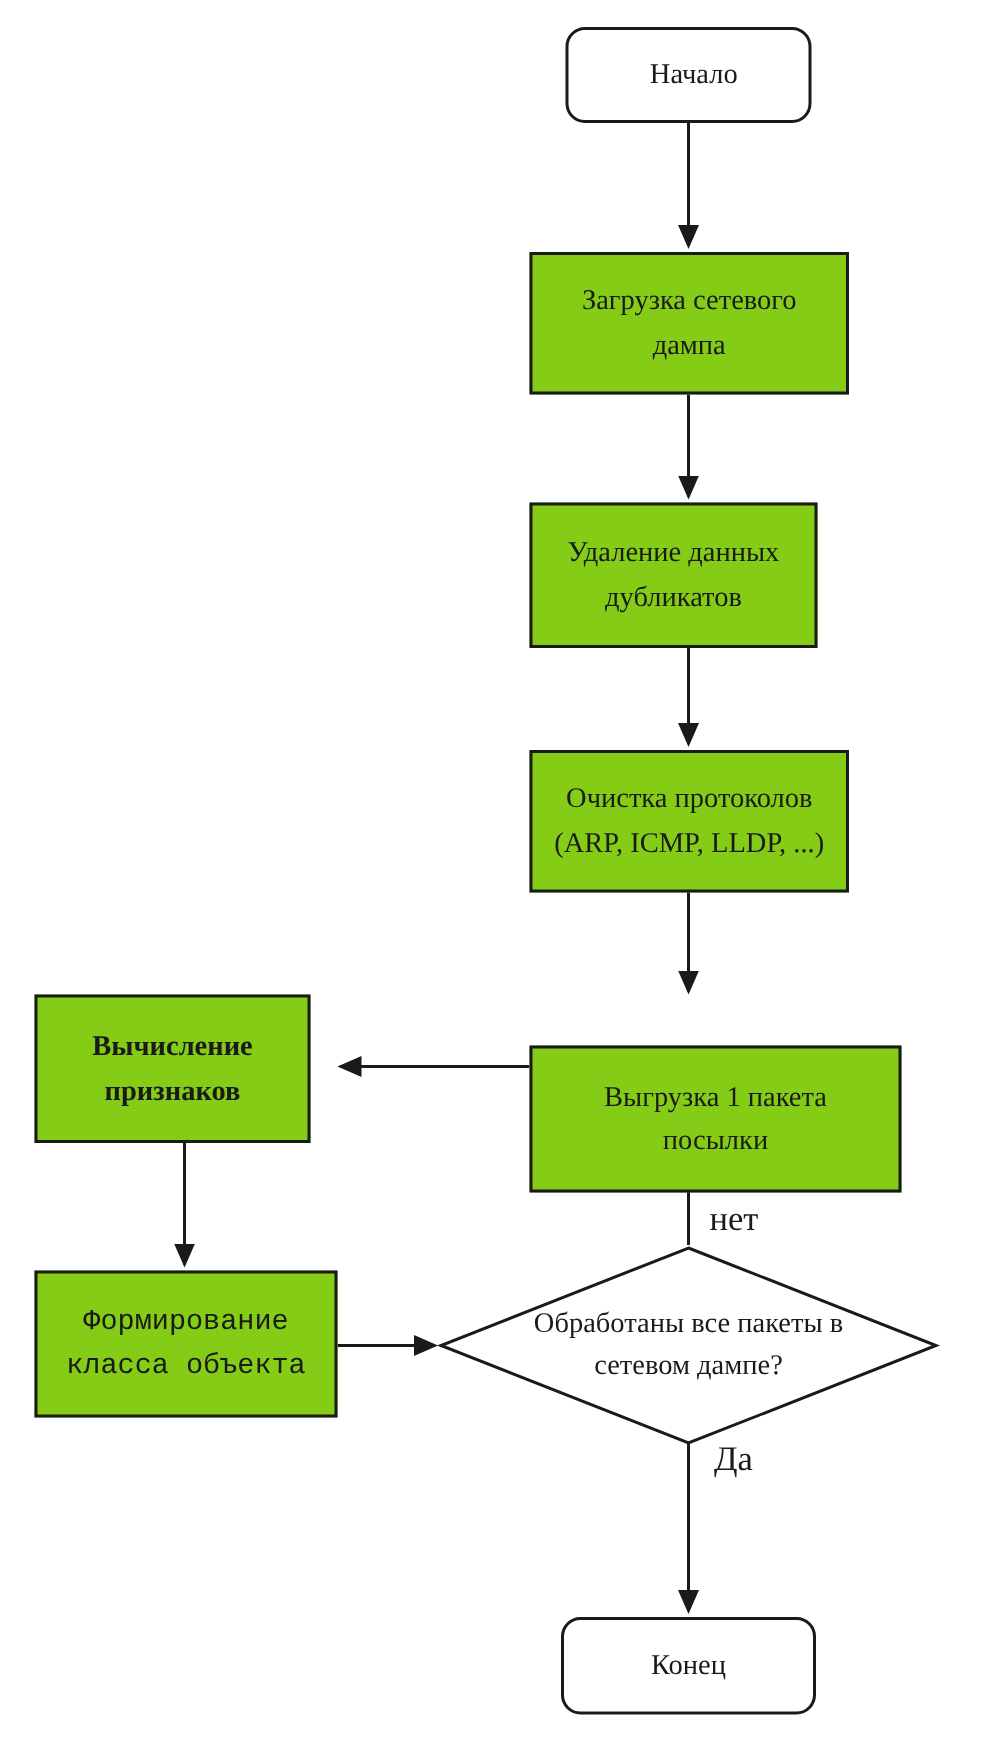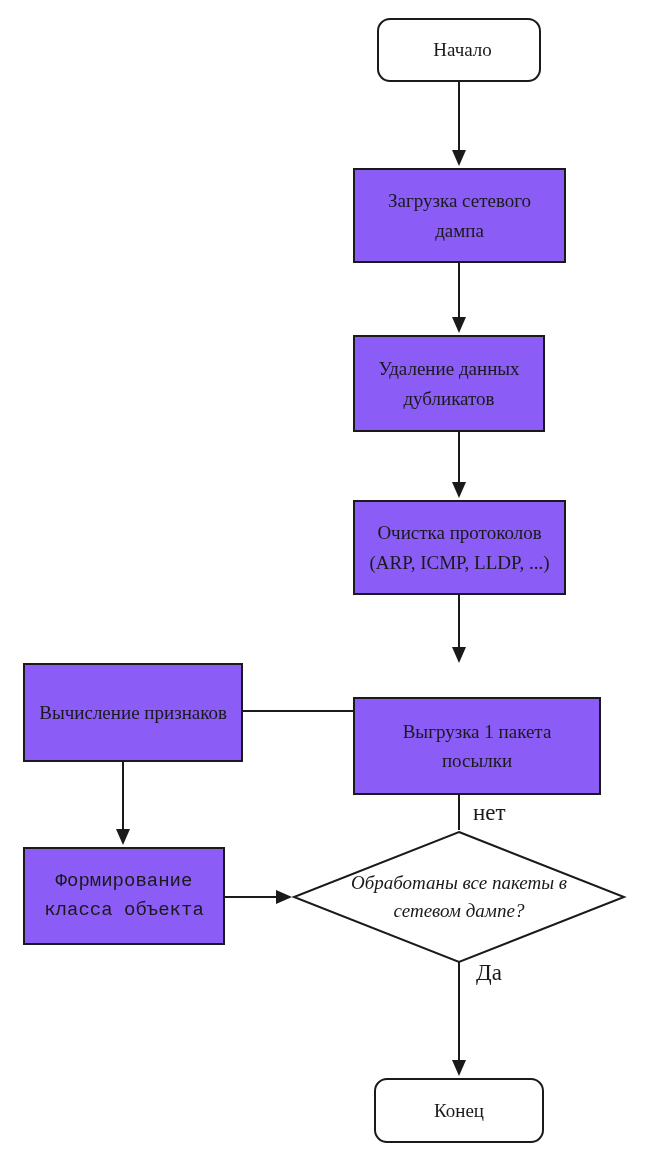--- a/index.html
+++ b/index.html
@@ -15,28 +15,27 @@
   .connectors line{stroke:#1a1a1a;stroke-width:2;}
   .connectors polygon.diamond{fill:#ffffff;stroke:#1a1a1a;stroke-width:2;}
   .node{
     position:absolute;
     display:flex;align-items:center;justify-content:center;
     text-align:center;
     font-size:19px;line-height:1.55;
     box-sizing:border-box;
     padding:4px 14px;
   }
-  .rect-node{background:#8b5cf6;border:2px solid #1a1a1a;justify-content:flex-end;}
+  .rect-node{background:#84cc16;border:2px solid #1a1a1a;}
   .terminator{background:#ffffff;border:2px solid #1a1a1a;border-radius:13px;}
   .diamond-label{
     position:absolute;
     display:flex;align-items:center;justify-content:center;
     text-align:center;font-size:19px;line-height:1.5;
     background:transparent;
-    font-style:italic;
   }
   .edge-label{
     position:absolute;font-size:23px;line-height:1;
     background:transparent;
   }
 </style>
 </head>
 <body>
 
 <div class="stage">
@@ -74,21 +73,21 @@
   </div>
 
   <div class="node rect-node" style="left:353px;top:500px;width:213px;height:95px;padding:4px 6px;">
     <span>Очистка протоколов (ARP, ICMP, LLDP, ...)</span>
   </div>
 
   <div class="node rect-node" style="left:353px;top:665px;width:248px;height:98px;margin-top:32px;">
     <span>Выгрузка 1 пакета посылки</span>
   </div>
 
-  <div class="node rect-node" style="left:23px;top:663px;width:220px;height:99px;">
+  <div class="node rect-node" style="left:23px;top:663px;width:184px;height:99px;font-weight:bold;">
     <span>Вычисление признаков</span>
   </div>
 
   <div class="node rect-node" style="left:23px;top:847px;width:202px;height:98px;padding:4px 8px;font-family:Liberation Mono, monospace;">
     <span>Формирование класса объекта</span>
   </div>
 
   <div class="diamond-label" style="left:330px;top:858px;width:258px;height:78px;">
     <span>Обработаны все пакеты в сетевом дампе?</span>
   </div>

